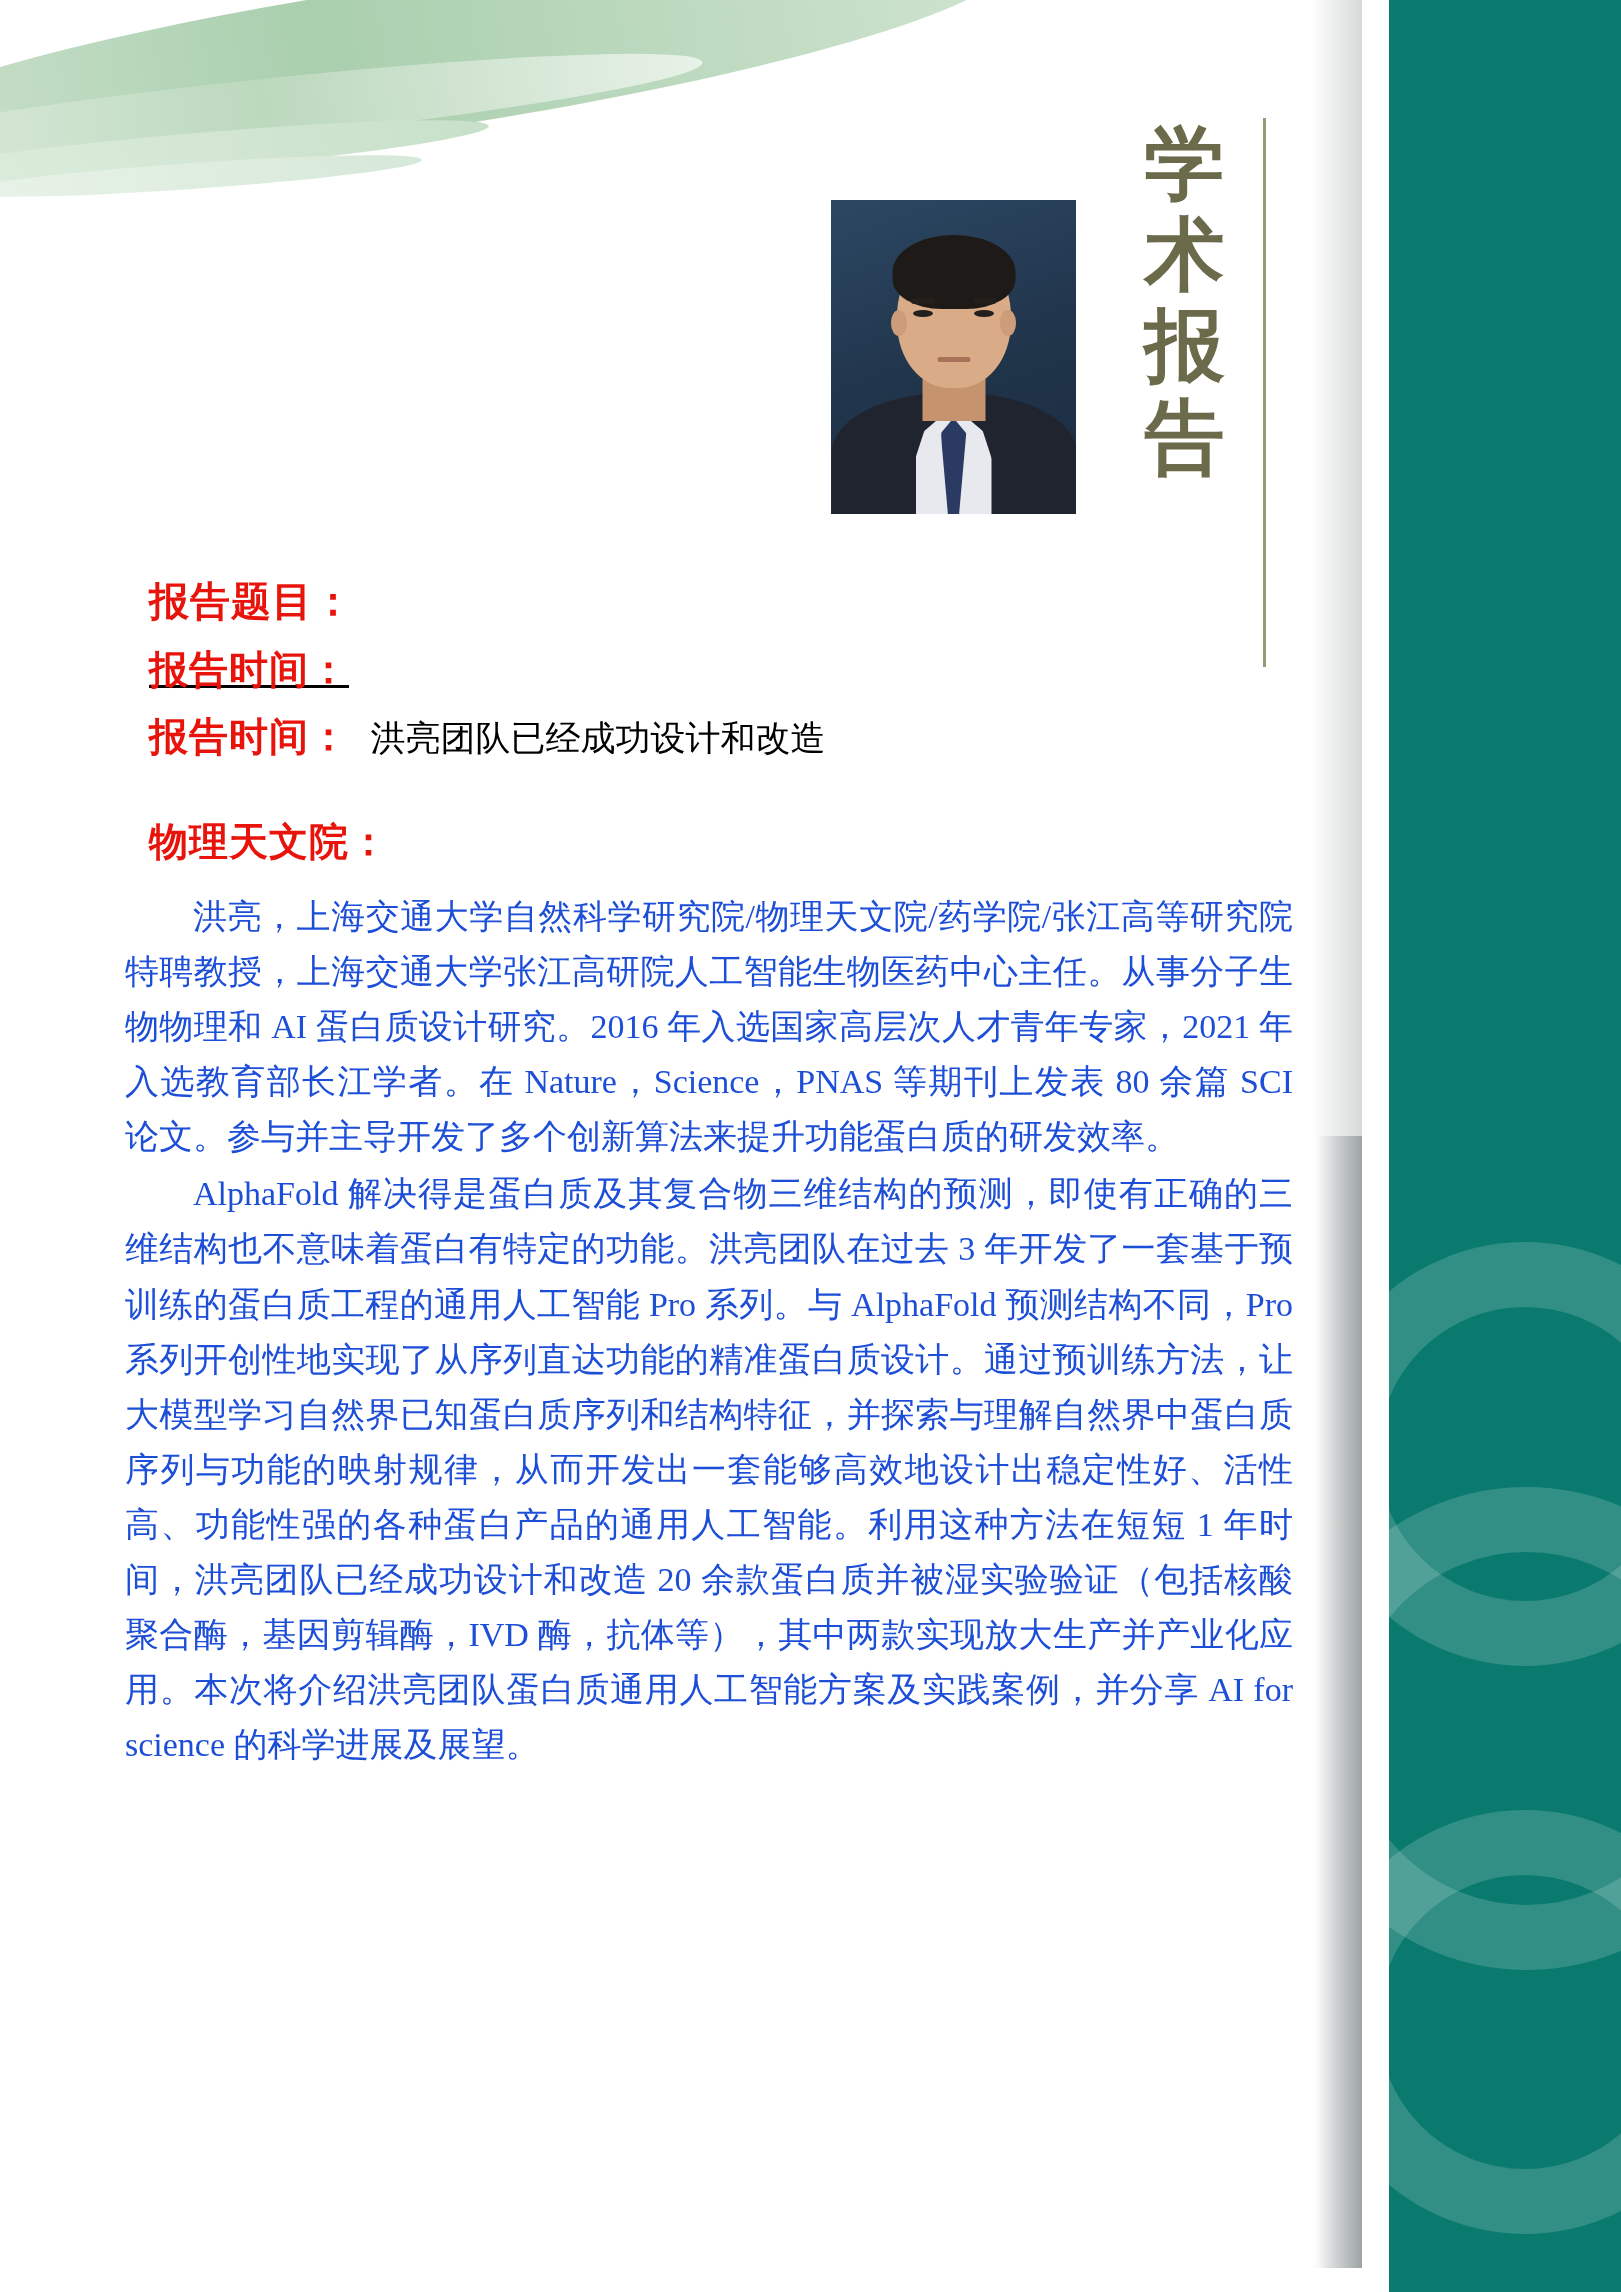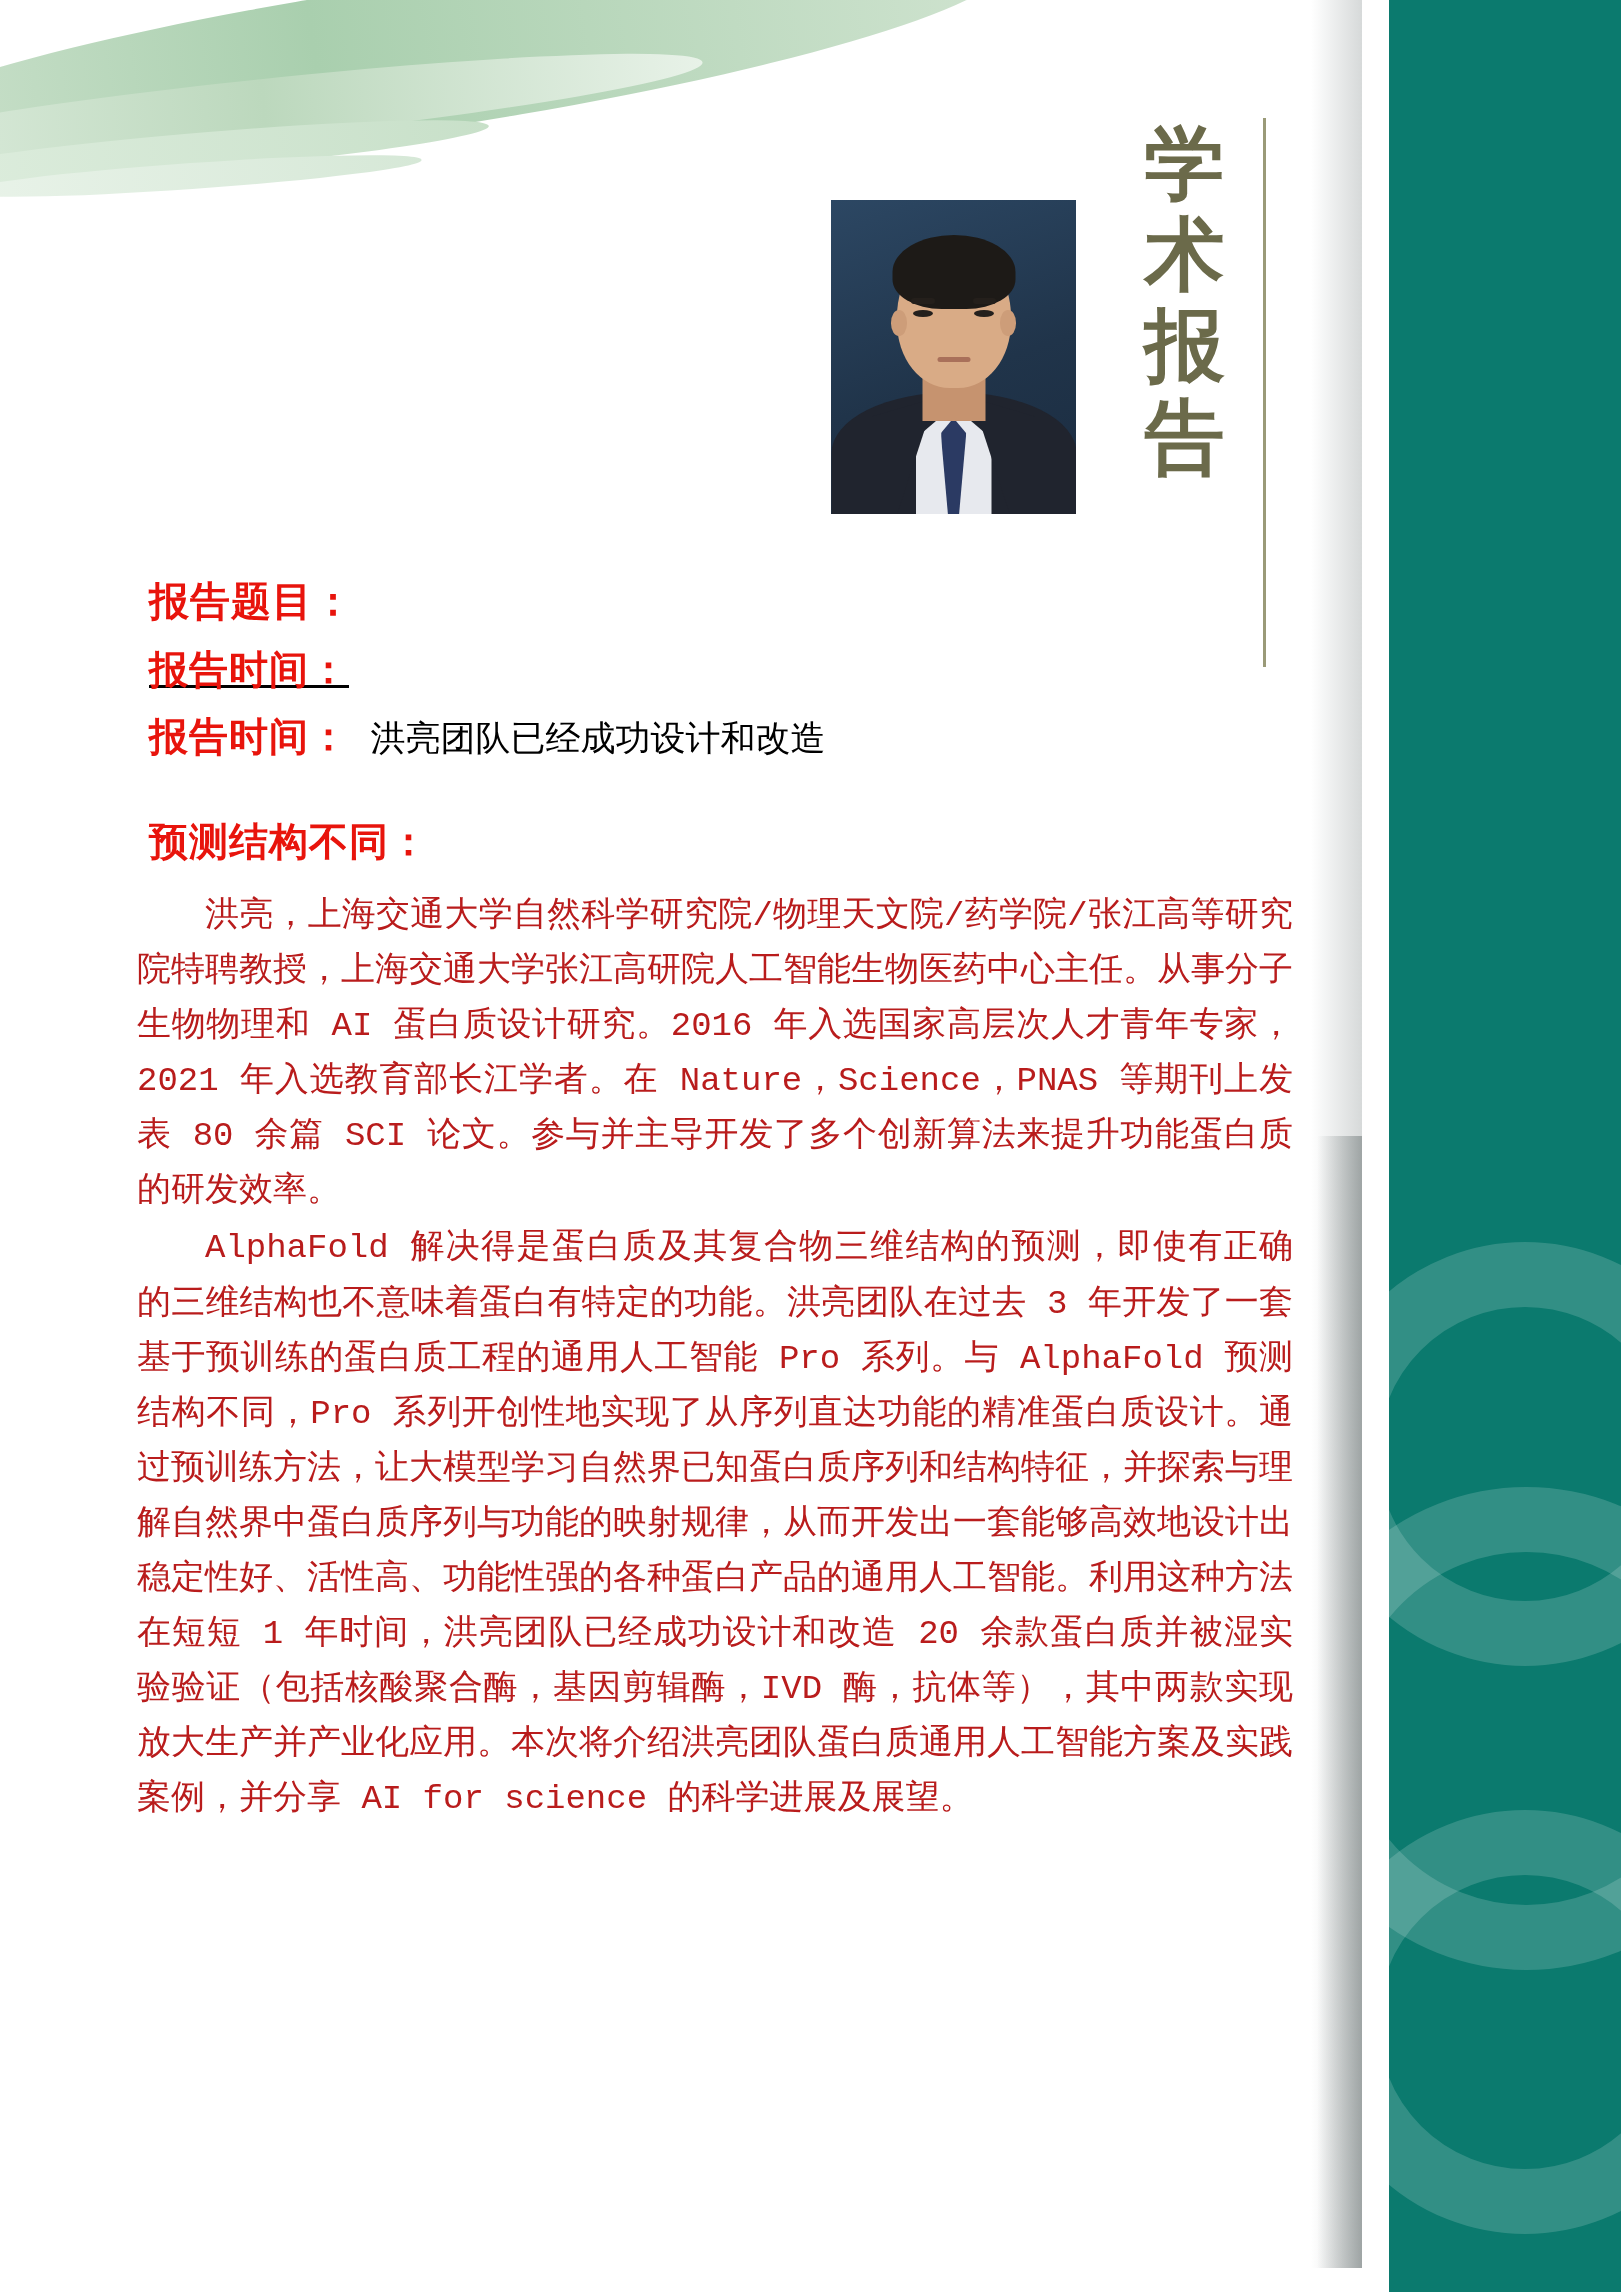--- a/index.html
+++ b/index.html
@@ -292,28 +292,27 @@
   .row-speaker { margin-top: 25.5px; }
   .row-time { margin-top: 13.7px; text-decoration: underline; }
   .row-place { margin-top: 13.7px; }
 
   .bio-heading {
     margin-top: 51px;
     margin-bottom: 19.6px;
   }
 
   .bio p {
-    margin: 0 0 2px 12px;
+    margin: 0 0 2px 0;
     font-size: 34px;
     line-height: 1.62;
-    color: #b91c1c;
+    color: #1d4ed8;
     text-align: justify;
     text-justify: inter-ideograph;
     text-indent: 2em;
-    font-family: Liberation Mono, monospace;
   }
 
   
   .bottom-strip {
     position: absolute;
     left: 0;
     bottom: 0;
     width: 1362px;
     height: 25.5px;
     background: #ffffff;
@@ -377,21 +376,21 @@
     <div class="row row-time">
       <span class="label-red">报告时间：</span>
     </div>
 
     <div class="row row-place">
       <span class="label-red">报告时间：</span>
       <span class="value">洪亮团队已经成功设计和改造</span>
     </div>
 
     <div class="row bio-heading">
-      <span class="label-red">预测结构不同：</span>
+      <span class="label-red">物理天文院：</span>
     </div>
 
     <div class="bio">
       <p>洪亮，上海交通大学自然科学研究院/物理天文院/药学院/张江高等研究院特聘教授，上海交通大学张江高研院人工智能生物医药中心主任。从事分子生物物理和 AI 蛋白质设计研究。2016 年入选国家高层次人才青年专家，2021 年入选教育部长江学者。在 Nature，Science，PNAS 等期刊上发表 80 余篇 SCI 论文。参与并主导开发了多个创新算法来提升功能蛋白质的研发效率。</p>
       <p>AlphaFold 解决得是蛋白质及其复合物三维结构的预测，即使有正确的三维结构也不意味着蛋白有特定的功能。洪亮团队在过去 3 年开发了一套基于预训练的蛋白质工程的通用人工智能 Pro 系列。与 AlphaFold 预测结构不同，Pro 系列开创性地实现了从序列直达功能的精准蛋白质设计。通过预训练方法，让大模型学习自然界已知蛋白质序列和结构特征，并探索与理解自然界中蛋白质序列与功能的映射规律，从而开发出一套能够高效地设计出稳定性好、活性高、功能性强的各种蛋白产品的通用人工智能。利用这种方法在短短 1 年时间，洪亮团队已经成功设计和改造 20 余款蛋白质并被湿实验验证（包括核酸聚合酶，基因剪辑酶，IVD 酶，抗体等），其中两款实现放大生产并产业化应用。本次将介绍洪亮团队蛋白质通用人工智能方案及实践案例，并分享 AI for science 的科学进展及展望。</p>
     </div>
   </div>
 
   <div class="bottom-strip"></div>
 </div>

